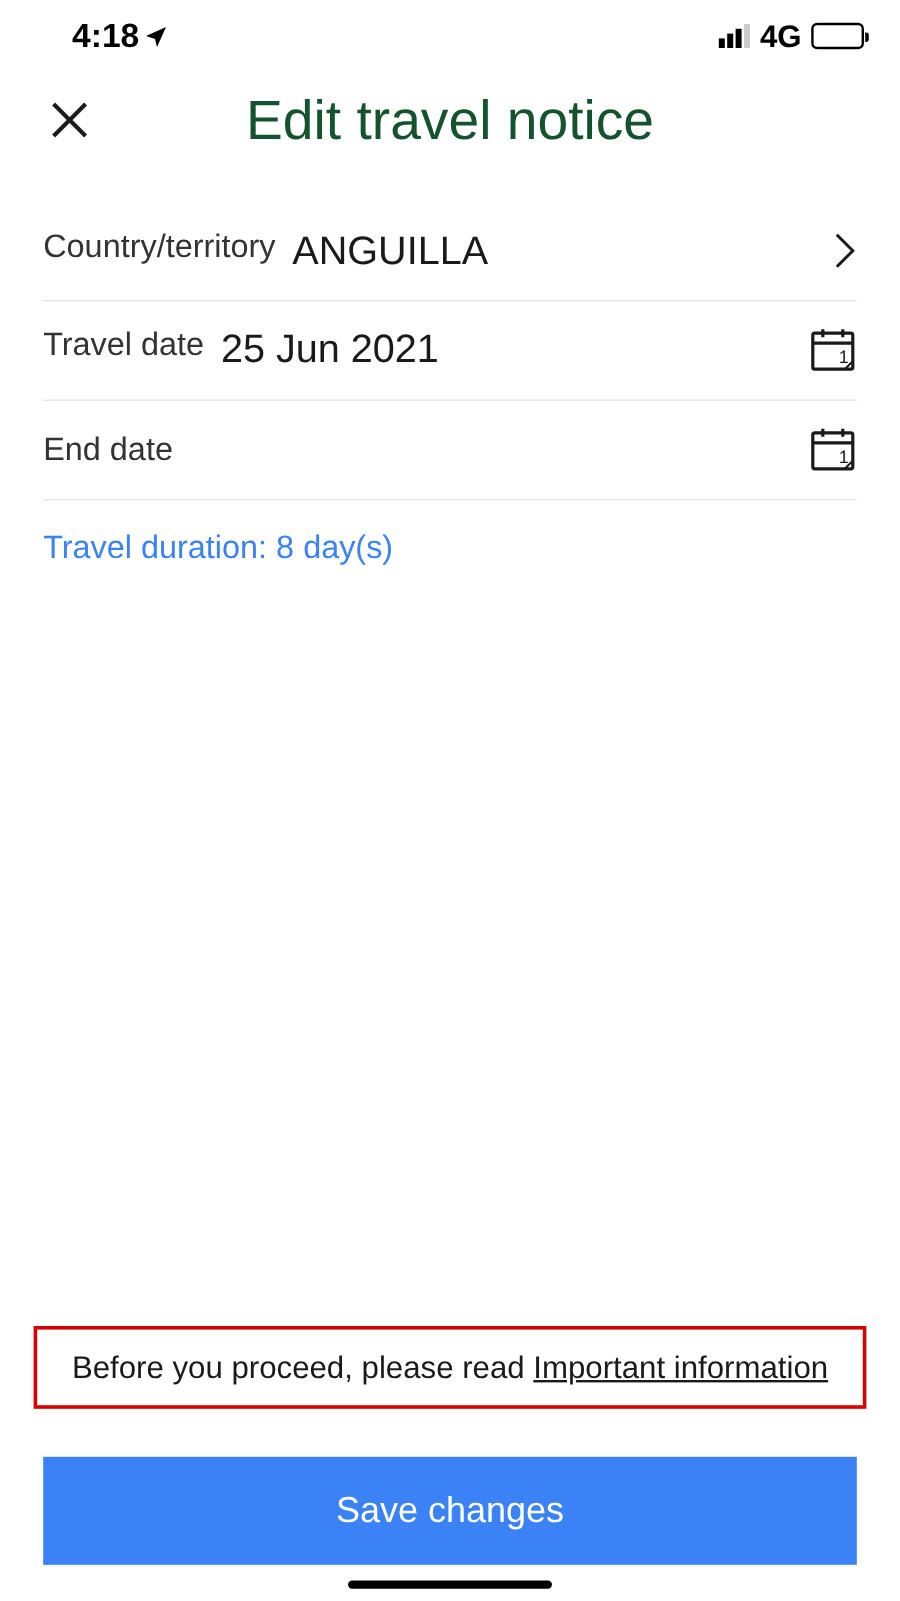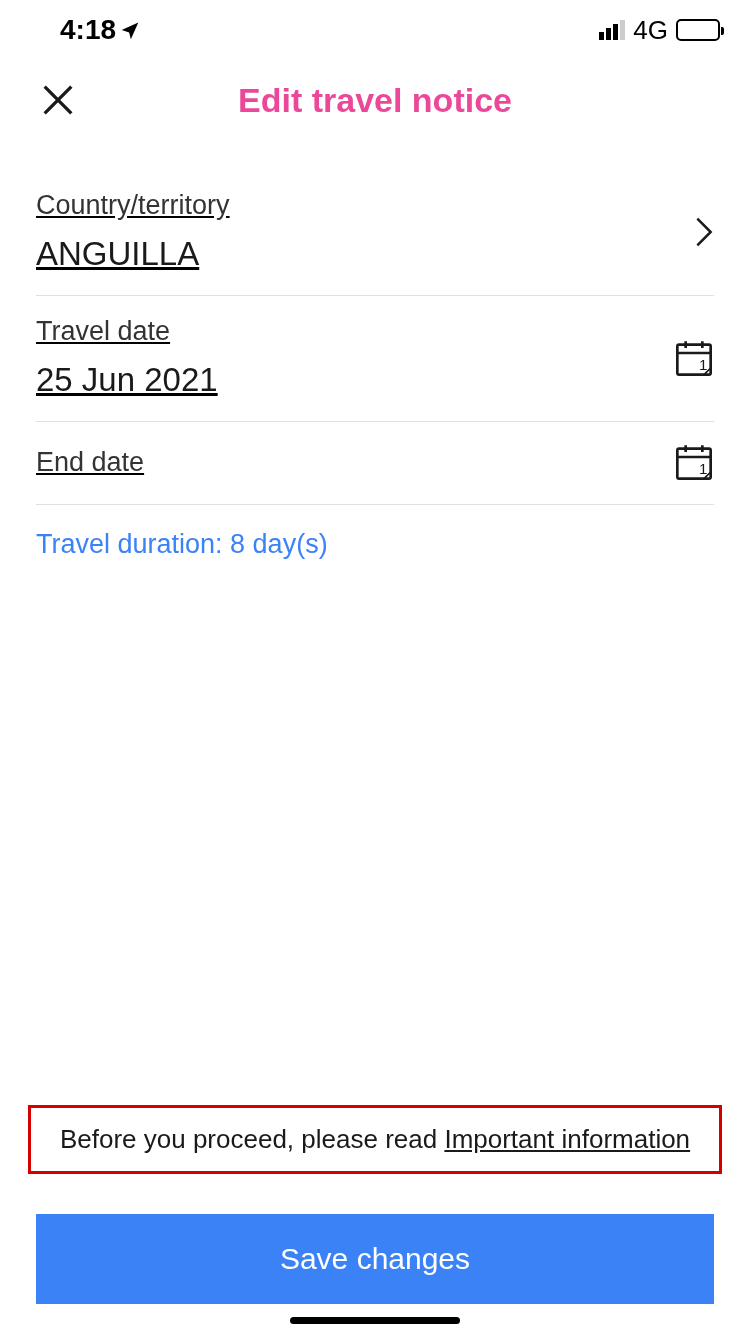--- a/index.html
+++ b/index.html
@@ -21,50 +21,50 @@
       color: #000;
     }
     .status-left { display: flex; align-items: center; gap: 4px; }
     .status-right { display: flex; align-items: center; gap: 8px; }
     .signal-bars { display: inline-flex; align-items: flex-end; gap: 2px; }
     .signal-bars span { width: 5px; background: #000; display: inline-block; }
     .signal-bars span:nth-child(1){height:8px}
     .signal-bars span:nth-child(2){height:12px}
     .signal-bars span:nth-child(3){height:16px}
     .signal-bars span:nth-child(4){height:20px;background:#ccc}
-    .network { font-size: 26px; font-weight: 400; }
+    .network { font-size: 26px; font-weight: 700; }
     .battery {
       width: 44px; height: 22px; border: 2px solid #000; border-radius: 5px;
       position: relative; padding: 2px;
     }
     .battery::after{
       content:""; position:absolute; right:-6px; top:6px; width:3px; height:8px;
       background:#000; border-radius:0 2px 2px 0;
     }
     .battery-fill{ width: 75%; height:100%; background:#000; border-radius:2px; }
 
     .header {
       display: flex; align-items: center; justify-content: center;
       height: 80px; position: relative; margin-top: 10px;
     }
     .close-icon {
       position: absolute; left: 38px; top: 50%; transform: translateY(-50%);
       width: 40px; height: 40px; cursor: pointer;
     }
     .close-icon svg { width: 100%; height: 100%; }
-    .header-title { font-size: 34px; font-weight: 700; color: #ec4899; }
+    .header-title { font-size: 46px; font-weight: 400; color: #14532d; }
 
     .form { padding: 0 36px; margin-top: 30px; }
     .field {
       border-bottom: 1px solid #e0e0e0;
       padding: 20px 0 22px 0;
       display: flex; align-items: center; justify-content: space-between;
       cursor: pointer;
     }
-    .field-text { display: flex; flex-direction: column; gap: 14px; text-decoration: underline; }
+    .field-text { display: flex; flex-direction: row; gap: 14px; }
     .field-label { font-size: 27px; color: #333; }
     .field-value { font-size: 33px; color: #1a1a1a; font-weight: 400; }
     .chevron { width: 20px; height: 36px; }
     .calendar-icon { width: 40px; height: 40px; }
     .calendar-icon svg, .chevron svg { width:100%; height:100%; }
 
     .duration { padding: 24px 36px 0; font-size: 27px; color: #3b82f6; }
 
     .footer { position: absolute; left: 0; right: 0; bottom: 30px; padding: 0 36px; }
     .info-box {

